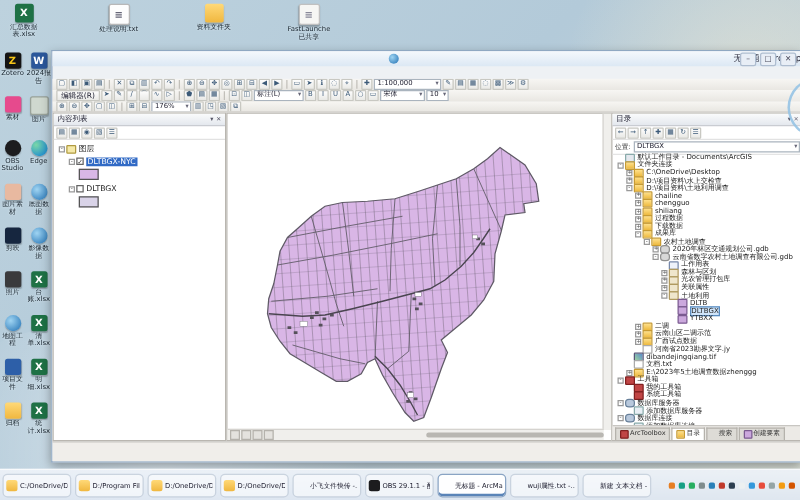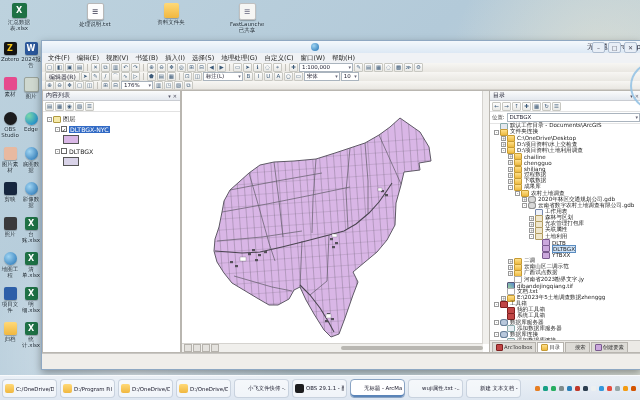--- a/index.html
+++ b/index.html
@@ -222,33 +222,20 @@
   <div class="abs titlebar">
     <span class="dico i-globe" style="width:8px;height:8px;box-shadow:none;"></span>
     <span class="title">无标题 - ArcMap</span>
     <span class="winbtns">
       <span class="winbtn">–</span>
       <span class="winbtn">□</span>
       <span class="winbtn">✕</span>
     </span>
   </div>
 
-  <div class="abs menubar">
-
-  <span class="menu">文件(F)</span>
-      <span class="menu">编辑(E)</span>
-      <span class="menu">视图(V)</span>
-      <span class="menu">书签(B)</span>
-      <span class="menu">插入(I)</span>
-      <span class="menu">选择(S)</span>
-      <span class="menu">地理处理(G)</span>
-      <span class="menu">自定义(C)</span>
-      <span class="menu">窗口(W)</span>
-      <span class="menu">帮助(H)</span>
-    </div>
 
   <div class="abs tbrow" style="top:22px;">
     <span style="display:flex;gap:1px;align-items:center;">
 
     <span class="tbi">▢</span>
         <span class="tbi">◧</span>
         <span class="tbi">▣</span>
         <span class="tbi">▤</span>
         <span class="tbsep"></span>
         <span class="tbi">✕</span>

